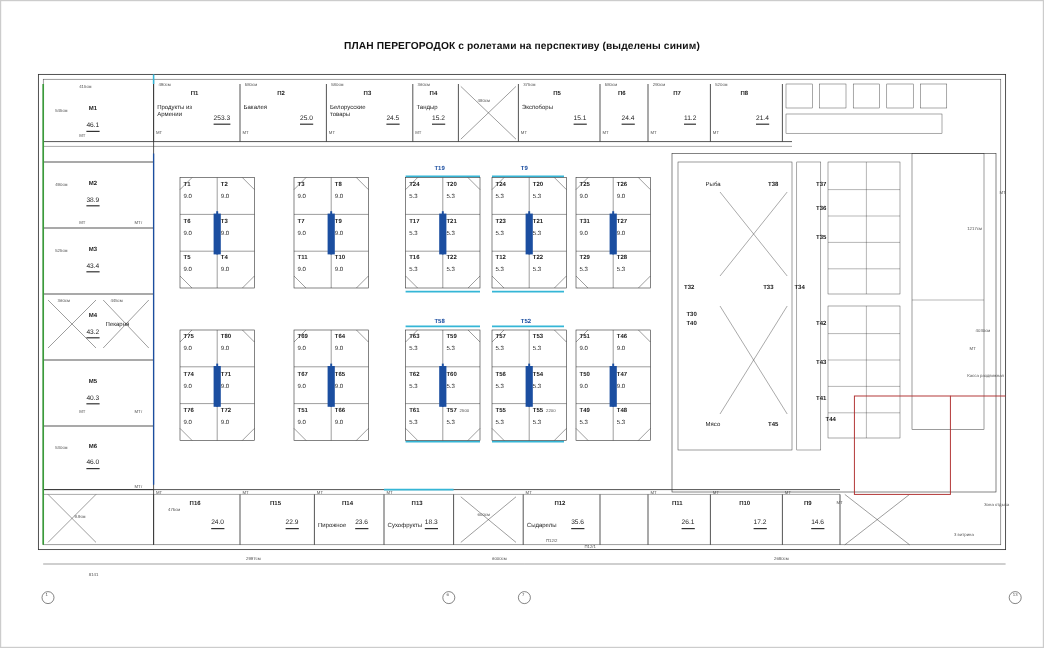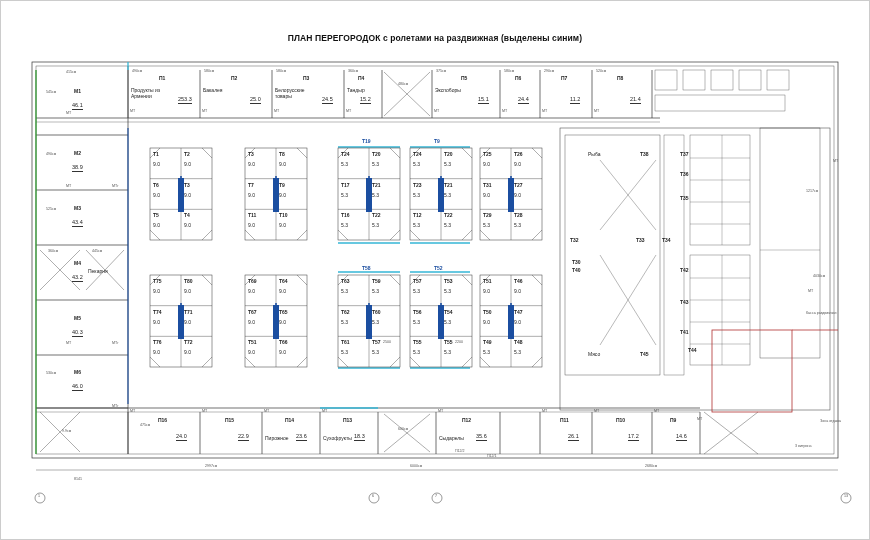--- a/index.html
+++ b/index.html
@@ -284,21 +284,21 @@
       <rect x="273" y="305" width="6" height="34" fill="#1b4ea0" stroke="none"></rect>
       <line x1="369" y1="303" x2="369" y2="339"></line>
       <rect x="366" y="305" width="6" height="34" fill="#1b4ea0" stroke="none"></rect>
       <line x1="441" y1="303" x2="441" y2="339"></line>
       <rect x="438" y="305" width="6" height="34" fill="#1b4ea0" stroke="none"></rect>
       <line x1="511" y1="303" x2="511" y2="339"></line>
       <rect x="508" y="305" width="6" height="34" fill="#1b4ea0" stroke="none"></rect>
     </g>
 </svg>
 
-<div class="title">ПЛАН ПЕРЕГОРОДОК с ролетами на раздвижная (выделены синим)</div>
+<div class="title">ПЛАН ПЕРЕГОРОДОК с ролетами на перспективу (выделены синим)</div>
 
 <div id="text-layer">
     <div class="t b" style="left: 74px; top: 88.5px;">M1</div>
     <div class="t num underline" style="left: 72px; top: 102.5px;">46.1</div>
     <div class="t tiny" style="left: 46px; top: 90.5px;">545см</div>
     <div class="t tiny" style="left: 66px; top: 71px;">415см</div>
     <div class="t b" style="left: 74px; top: 150.5px;">M2</div>
     <div class="t num underline" style="left: 72px; top: 164.5px;">38.9</div>
     <div class="t tiny" style="left: 46px; top: 152.5px;">490см</div>
     <div class="t b" style="left: 74px; top: 205.5px;">M3</div>

